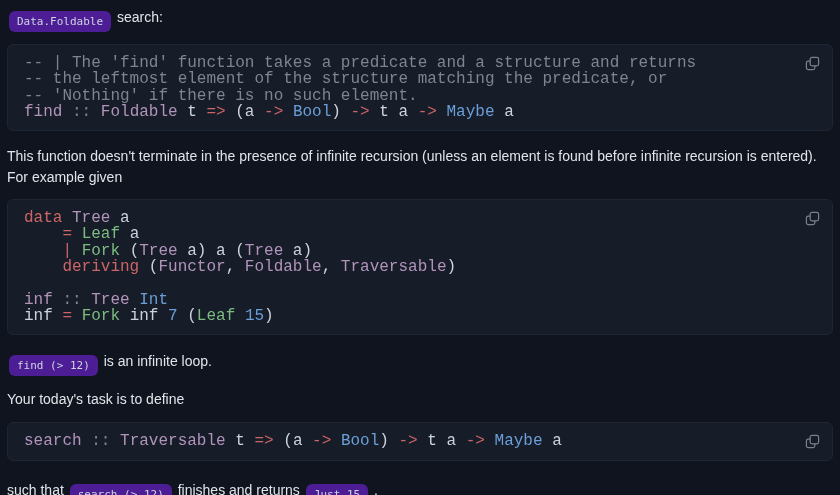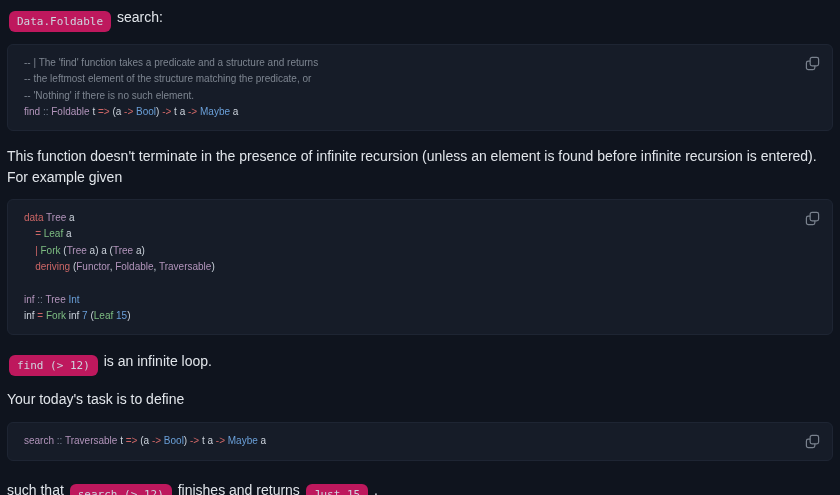--- a/index.html
+++ b/index.html
@@ -20,21 +20,21 @@
     color: #e1e5ea;
     white-space: nowrap;
   }
   .rich-text { white-space: pre; }
 
   .inline-code {
     display: inline-block;
     font-family: "DejaVu Sans Mono", "Liberation Mono", monospace;
     font-size: 11px;
     line-height: 13px;
-    background: #be185d;
+    background: #4c1d95;
     color: #ced5df;
     border-radius: 6px;
     padding: 4px 8px;
     margin: 0 2px;
     vertical-align: -3px;
   }
 
   .para { margin-top: 15px; }
   .para .prow { line-height: 20.5px; }
 
@@ -45,22 +45,22 @@
   .code-block {
     position: relative;
     margin-top: 12px;
     background: #161c28;
     border: 1px solid #1e2533;
     border-radius: 6px;
     padding: 10px 16px;
   }
   .code-pre {
     margin: 0;
-    font-family: Liberation Sans, sans-serif;
-    font-size: 10px;
+    font-family: Liberation Mono, monospace;
+    font-size: 16px;
     line-height: 16.3px;
     color: #ccd3dc;
   }
   .code-line { white-space: pre; min-height: 16.3px; }
 
   .tok-comment     { color: #7d8590; }
   .tok-keyword     { color: #cc6666; }
   .tok-type        { color: #b294bb; }
   .tok-constructor { color: #7dbc81; margin-top: 16px; }
   .tok-literal     { color: #6a9fd8; }

